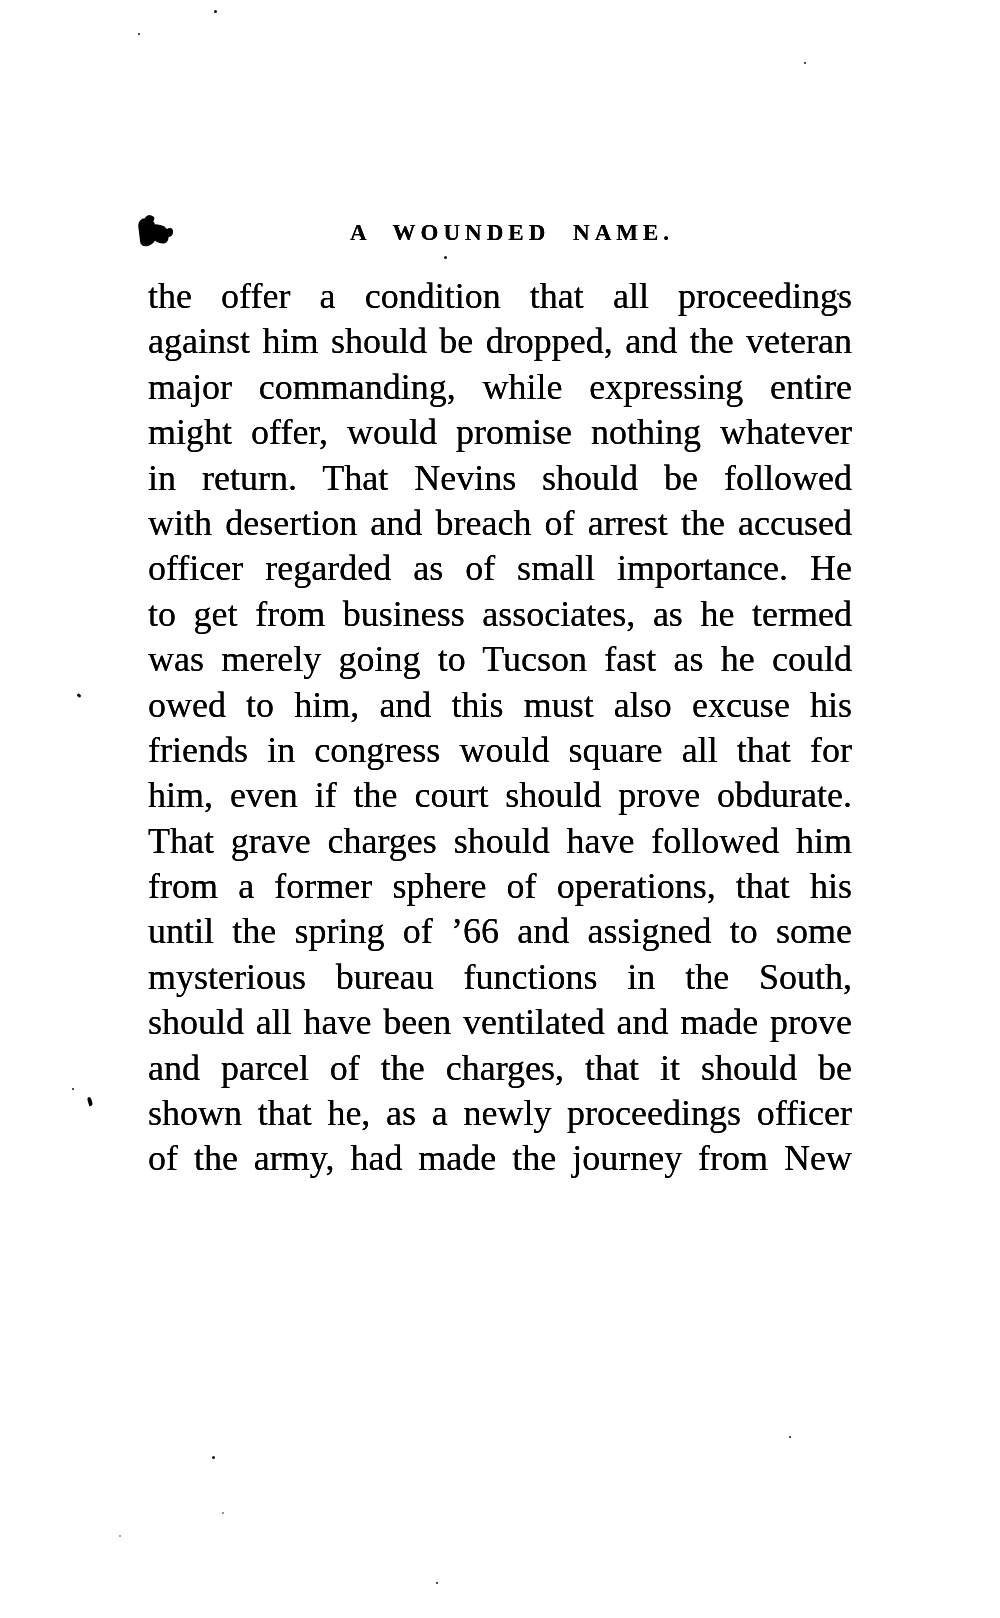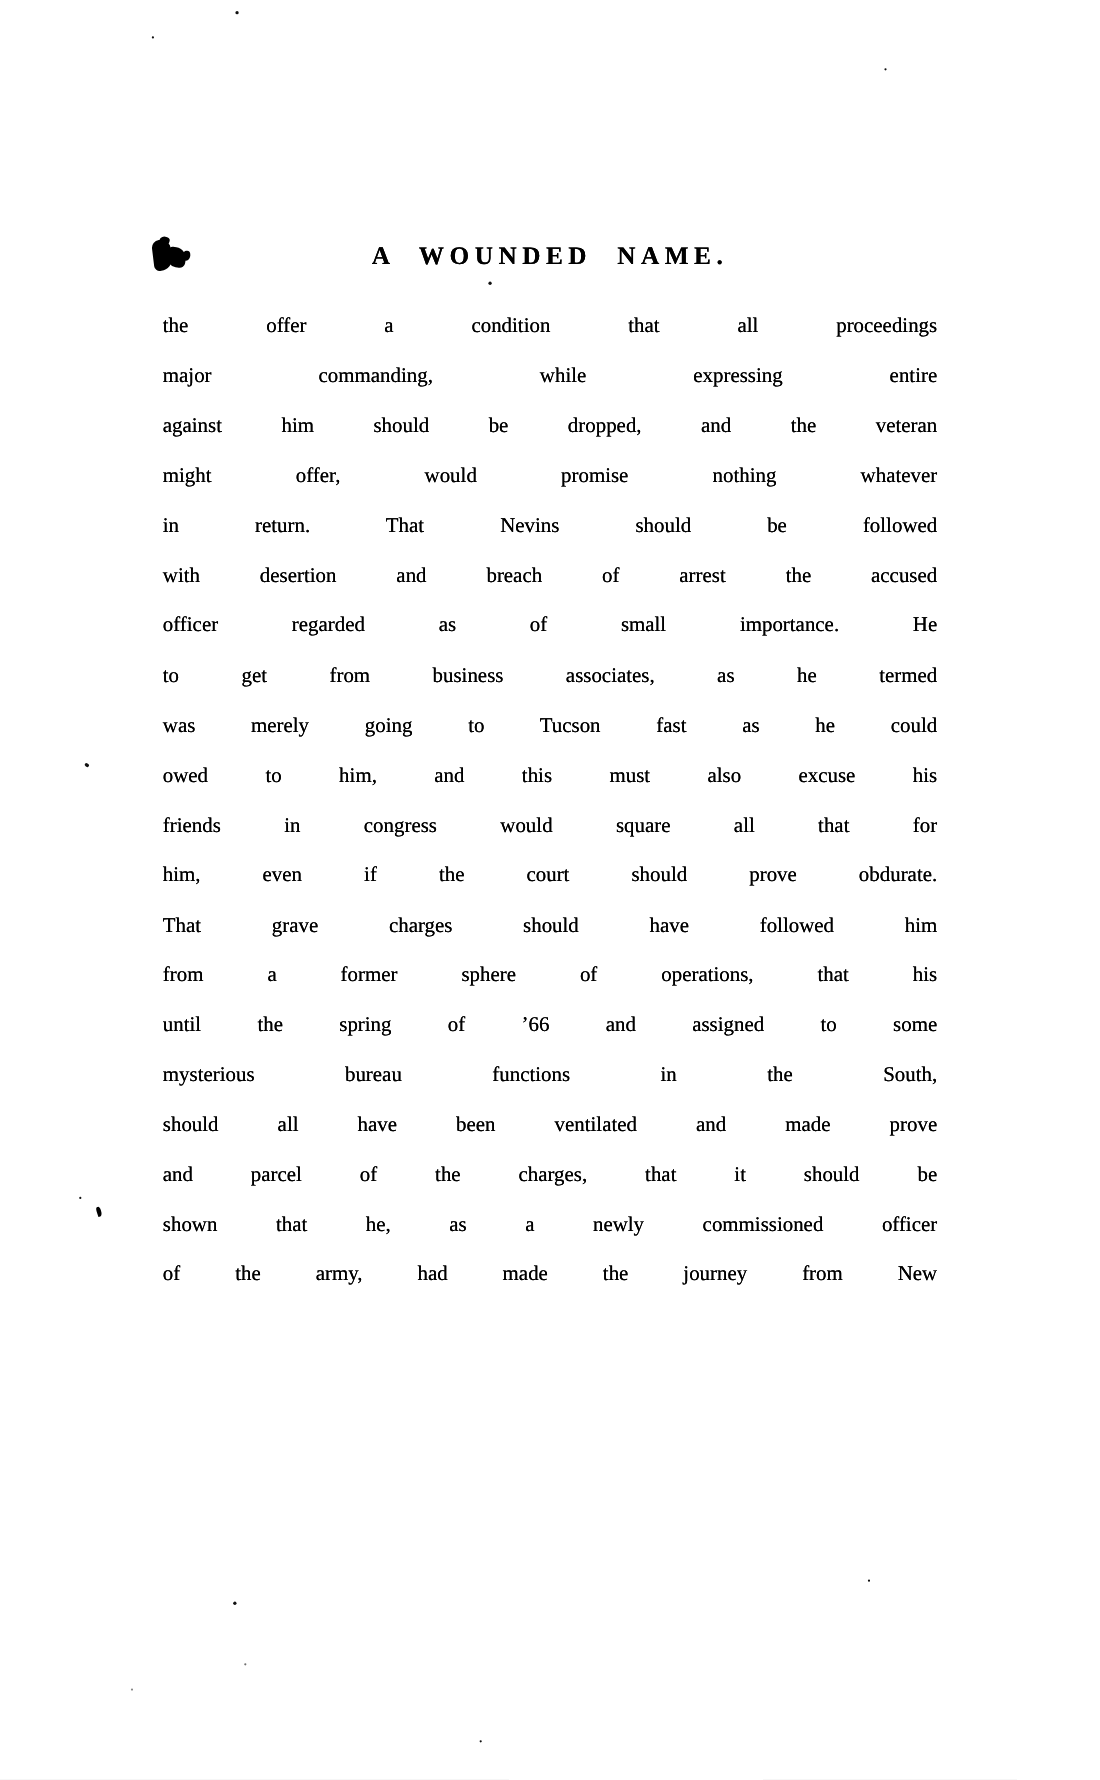--- a/index.html
+++ b/index.html
@@ -9,21 +9,21 @@
     height: 1618px;
     background: #ffffff;
     overflow: hidden;
     font-family: "Liberation Serif", "DejaVu Serif", serif;
     color: #000;
   }
 
   
   .running-head {
     position: absolute;
-    left: 148px;
+    left: 160px;
     top: 216px;
     width: 704px;
     height: 36px;
   }
   .running-title {
     width: 100%;
     text-align: center;
     font-size: 23px;
     font-weight: bold;
     letter-spacing: 5px;
@@ -40,21 +40,21 @@
   .smudge .b2 { left: 13px; top: 10px; width: 17px; height: 18px; border-radius: 4px 10px 5px 9px; transform: rotate(9deg); }
   .smudge .b3 { left: 27px; top: 13px; width: 7px;  height: 9px;  border-radius: 55% 45% 60% 50%; }
   .smudge .b4 { left: 6px;  top: 0;    width: 9px;  height: 8px;  border-radius: 60% 40% 50% 50%; transform: rotate(20deg); }
 
   
   .text-block {
     position: absolute;
     left: 148px;
     top: 274px;
     width: 704px;
-    font-size: 19px;
+    font-size: 36px;
     line-height: 45.4px;
     text-shadow: 0 0 0.5px #000; 
   }
   .line {
     text-align: justify;
     text-align-last: justify;
     height: 45.4px;
     overflow: visible;
     white-space: normal;
   }
@@ -90,38 +90,38 @@
       <i class="b3"></i>
       <i class="b4"></i>
   </div>
 
   <div class="running-head">
     <div class="running-title">A WOUNDED NAME.</div>
   </div>
 
   <div class="text-block">
     <div class="line">the offer a condition that all proceedings</div>
+    <div class="line">against him should be dropped, and the veteran</div>
     <div class="line">major commanding, while expressing entire</div>
-    <div class="line">against him should be dropped, and the veteran</div>
     <div class="line">might offer, would promise nothing whatever</div>
     <div class="line">in return.  That Nevins should be followed</div>
     <div class="line">with desertion and breach of arrest the accused</div>
     <div class="line">officer regarded as of small importance.  He</div>
     <div class="line">to get from business associates, as he termed</div>
     <div class="line">was merely going to Tucson fast as he could</div>
     <div class="line">owed to him, and this must also excuse his</div>
     <div class="line">friends in congress would square all that for</div>
     <div class="line">him, even if the court should prove obdurate.</div>
     <div class="line">That grave charges should have followed him</div>
     <div class="line">from a former sphere of operations, that his</div>
     <div class="line">until the spring of ’66 and assigned to some</div>
     <div class="line">mysterious bureau functions in the South,</div>
     <div class="line">should all have been ventilated and made prove</div>
     <div class="line">and parcel of the charges, that it should be</div>
-    <div class="line">shown that he, as a newly commissioned officer</div>
+    <div class="line">shown that he, as a newly proceedings officer</div>
     <div class="line">of the army, had made the journey from New</div>
   </div>
 
   <i class="dot d1"></i>
   <i class="dot d2"></i>
   <i class="dot d3"></i>
   <i class="dot d4"></i>
   <i class="dot d5"></i>
   <i class="dot d6"></i>
   <i class="dot d7"></i>

